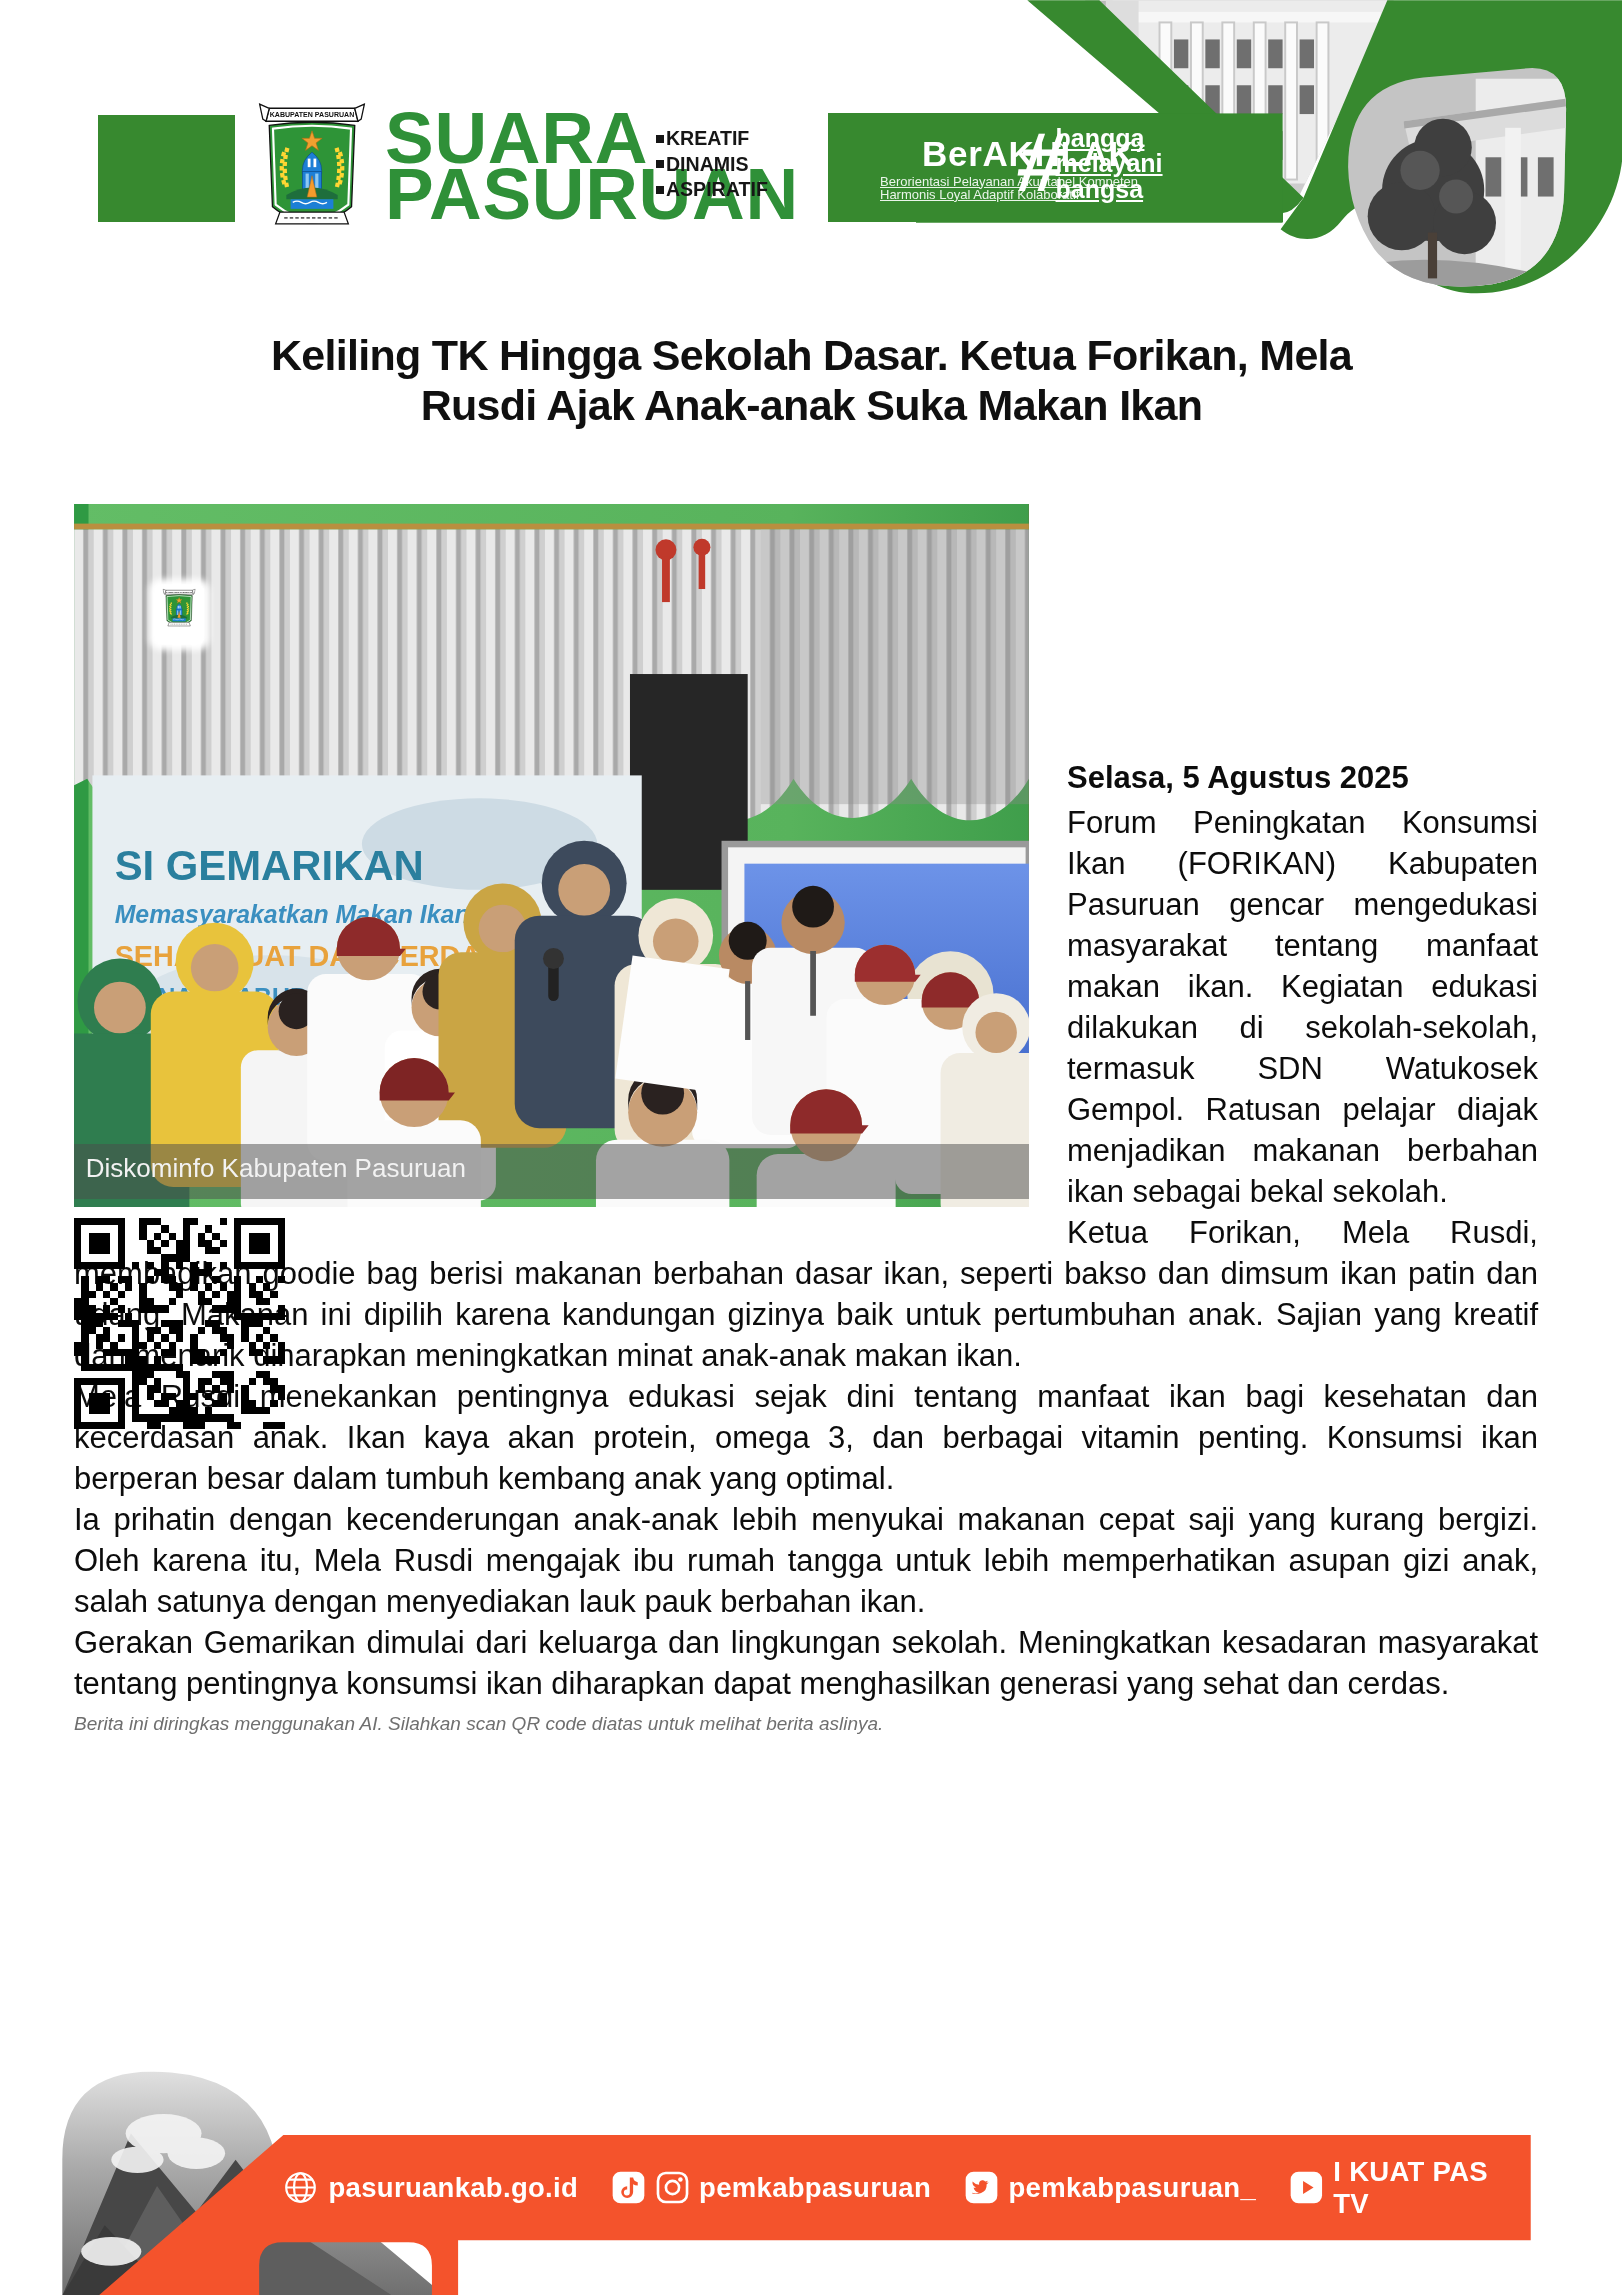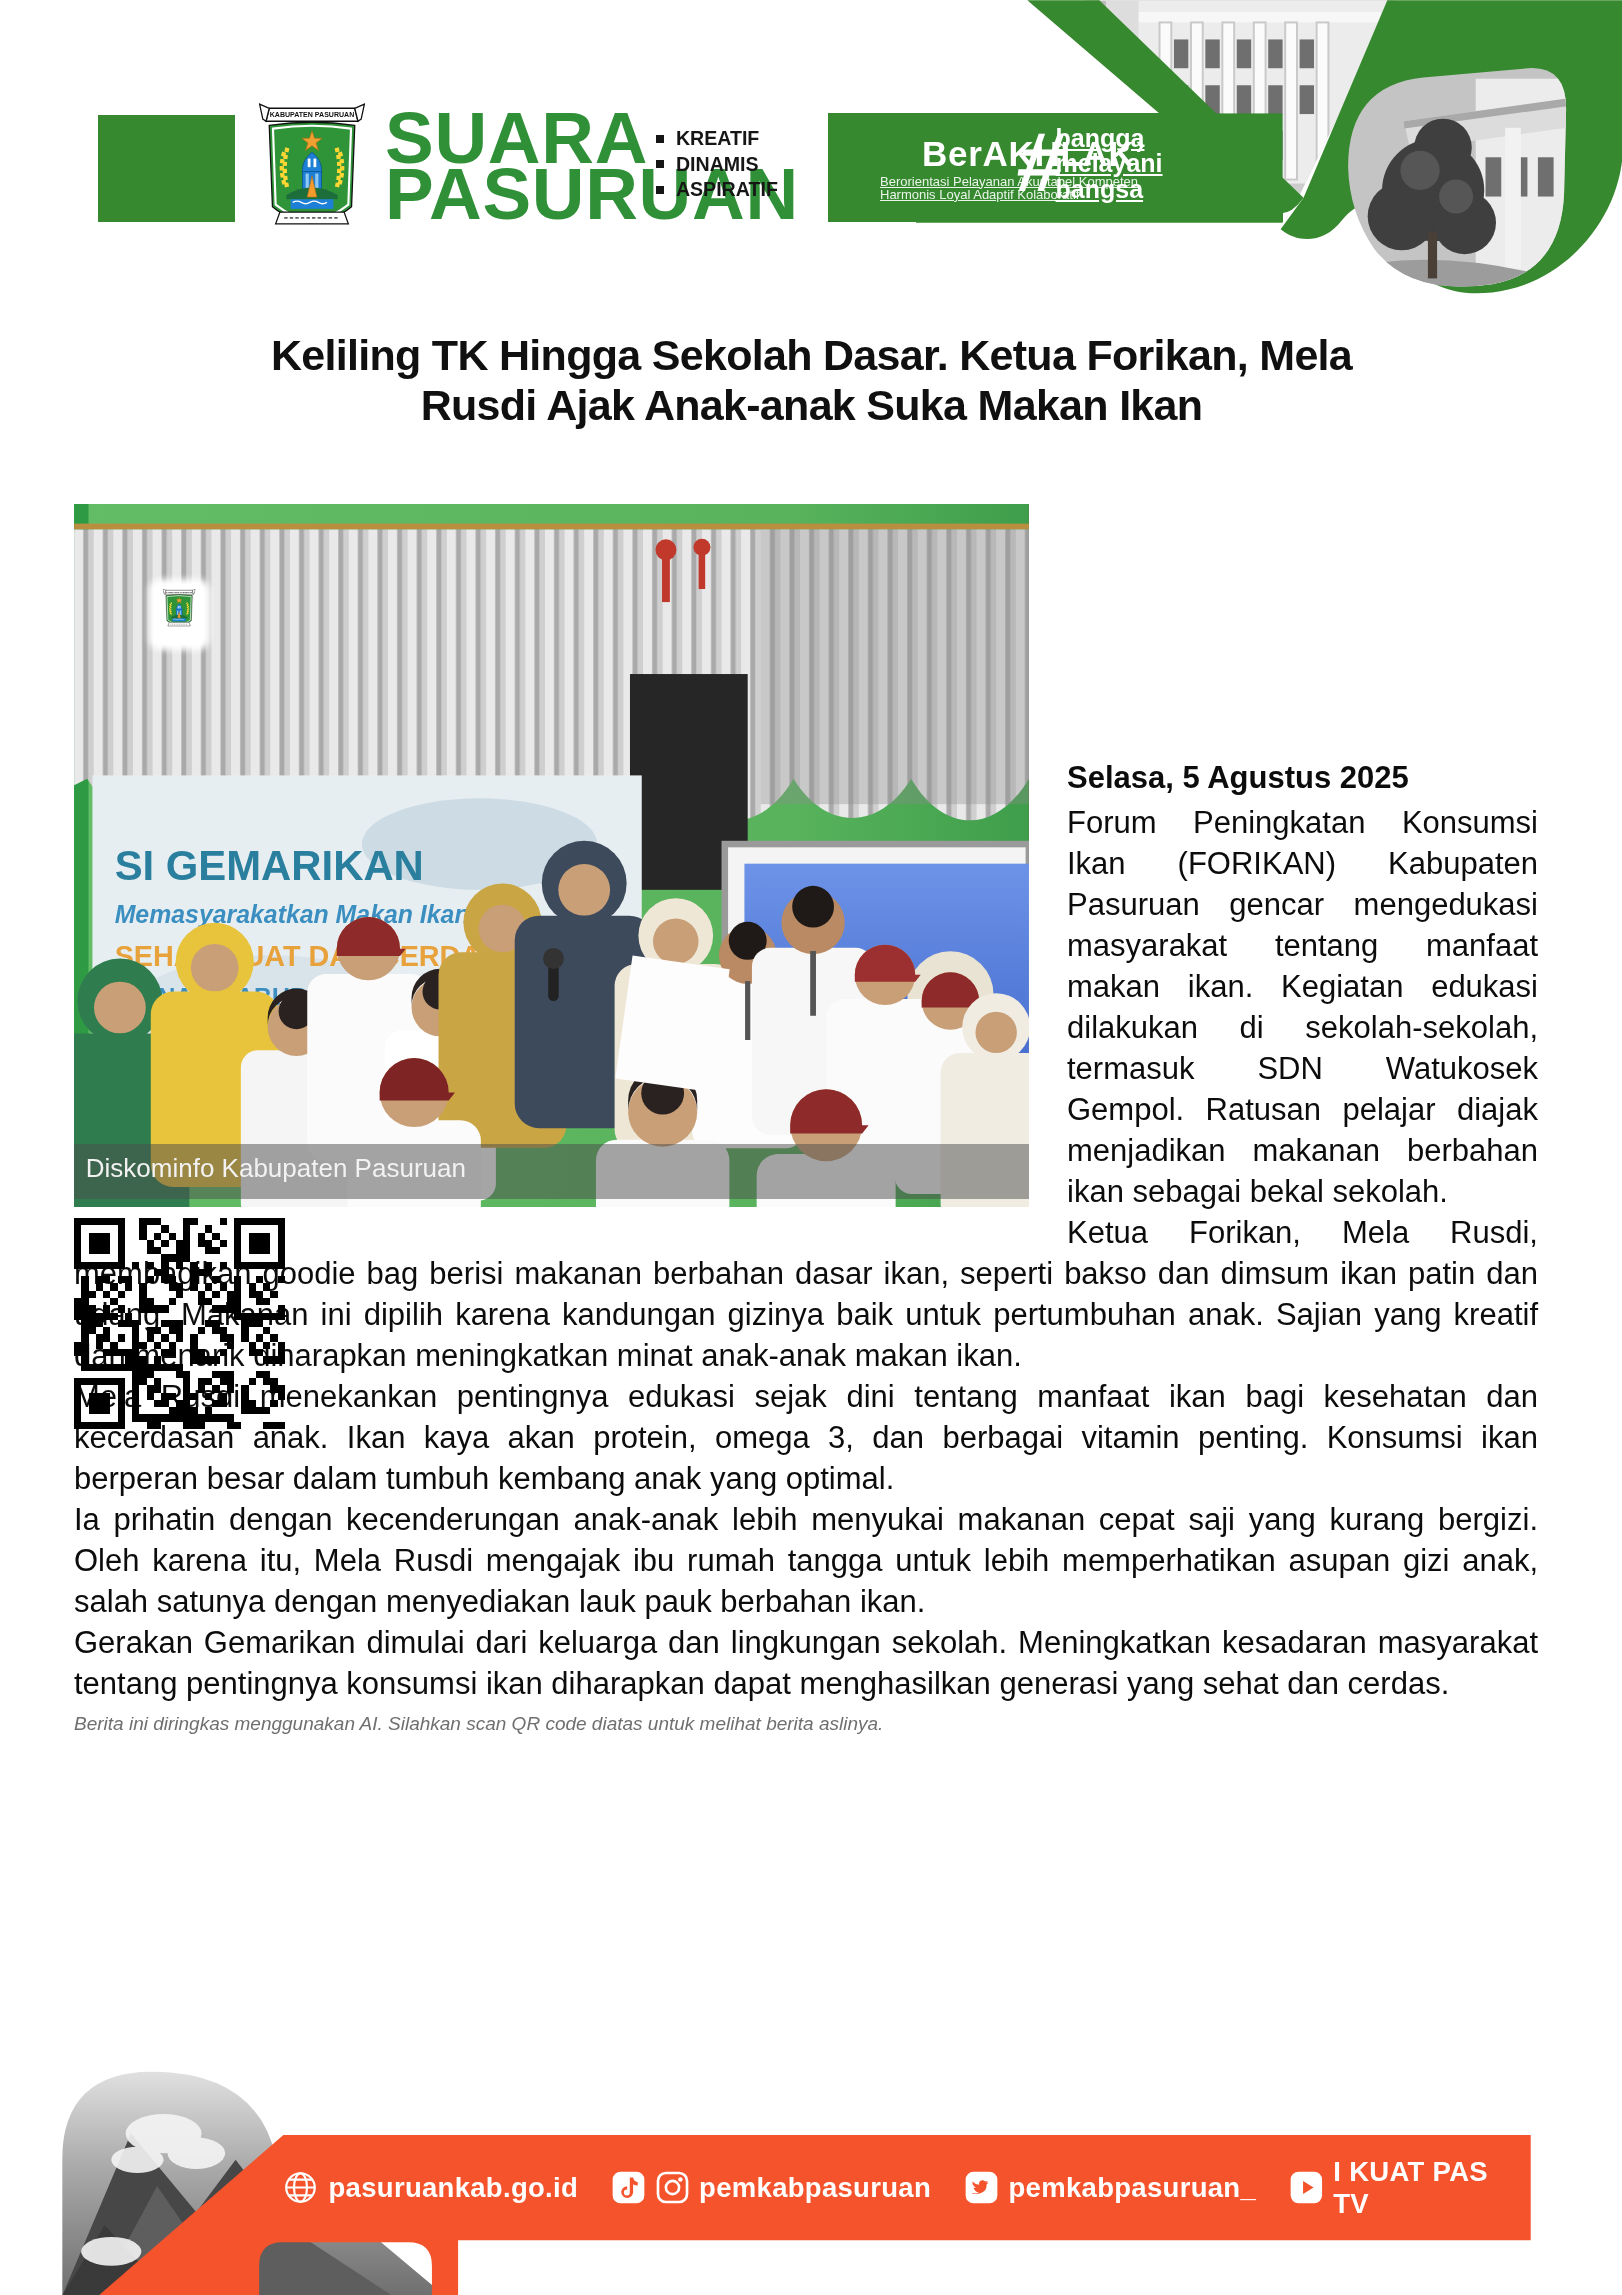--- a/index.html
+++ b/index.html
@@ -6,21 +6,21 @@
   body{width:1623px;height:2295px;position:relative;background:#ffffff;overflow:hidden;
        font-family:"Liberation Sans",sans-serif;}
   .abs{position:absolute;}
 
   
   #logo-rect{left:98px;top:115px;width:137px;height:107px;background:#37892F;}
   #crest-header{left:257px;top:103px;}
   #masthead{left:385px;top:110px;color:#2F9038;font-weight:bold;
             font-size:73px;line-height:56px;letter-spacing:0.7px;}
   #tagline{left:656px;top:126px;font-weight:bold;font-size:19.6px;line-height:25.5px;color:#161616;}
-  #tagline .tg{display:flex;align-items:center;gap:12px;}
+  #tagline .tg{display:flex;align-items:center;gap:2px;}
   #tagline .sq{width:7.9px;height:7.9px;background:#161616;display:inline-block;}
   #green-band{left:828px;top:113px;width:455px;height:109px;background:#37892F;}
   #berakhlak{left:880px;top:128px;color:#ffffff;z-index:5;}
   #berakhlak .t{font-size:35px;font-weight:bold;letter-spacing:0.7px;line-height:35px;margin-left:42px;}
   #berakhlak .arrow{font-size:25px;font-weight:bold;vertical-align:11.8px;margin-left:1.3px;}
   #berakhlak .s{font-size:13px;line-height:13px;color:#eaf5ea;margin-top:3.9px;text-decoration:underline;}
   #hashtag{left:1018px;top:122px;z-index:5;display:flex;align-items:center;color:#fff;}
   #hashtag .hash{font-size:84px;font-weight:bold;line-height:79px;transform:skewX(-8deg);}
   #hashtag .words{font-size:25px;font-weight:bold;line-height:25.5px;margin-left:-9.2px;margin-top:3.9px;text-decoration:underline;}
   #deco-tr{left:916px;top:0;z-index:4;}

